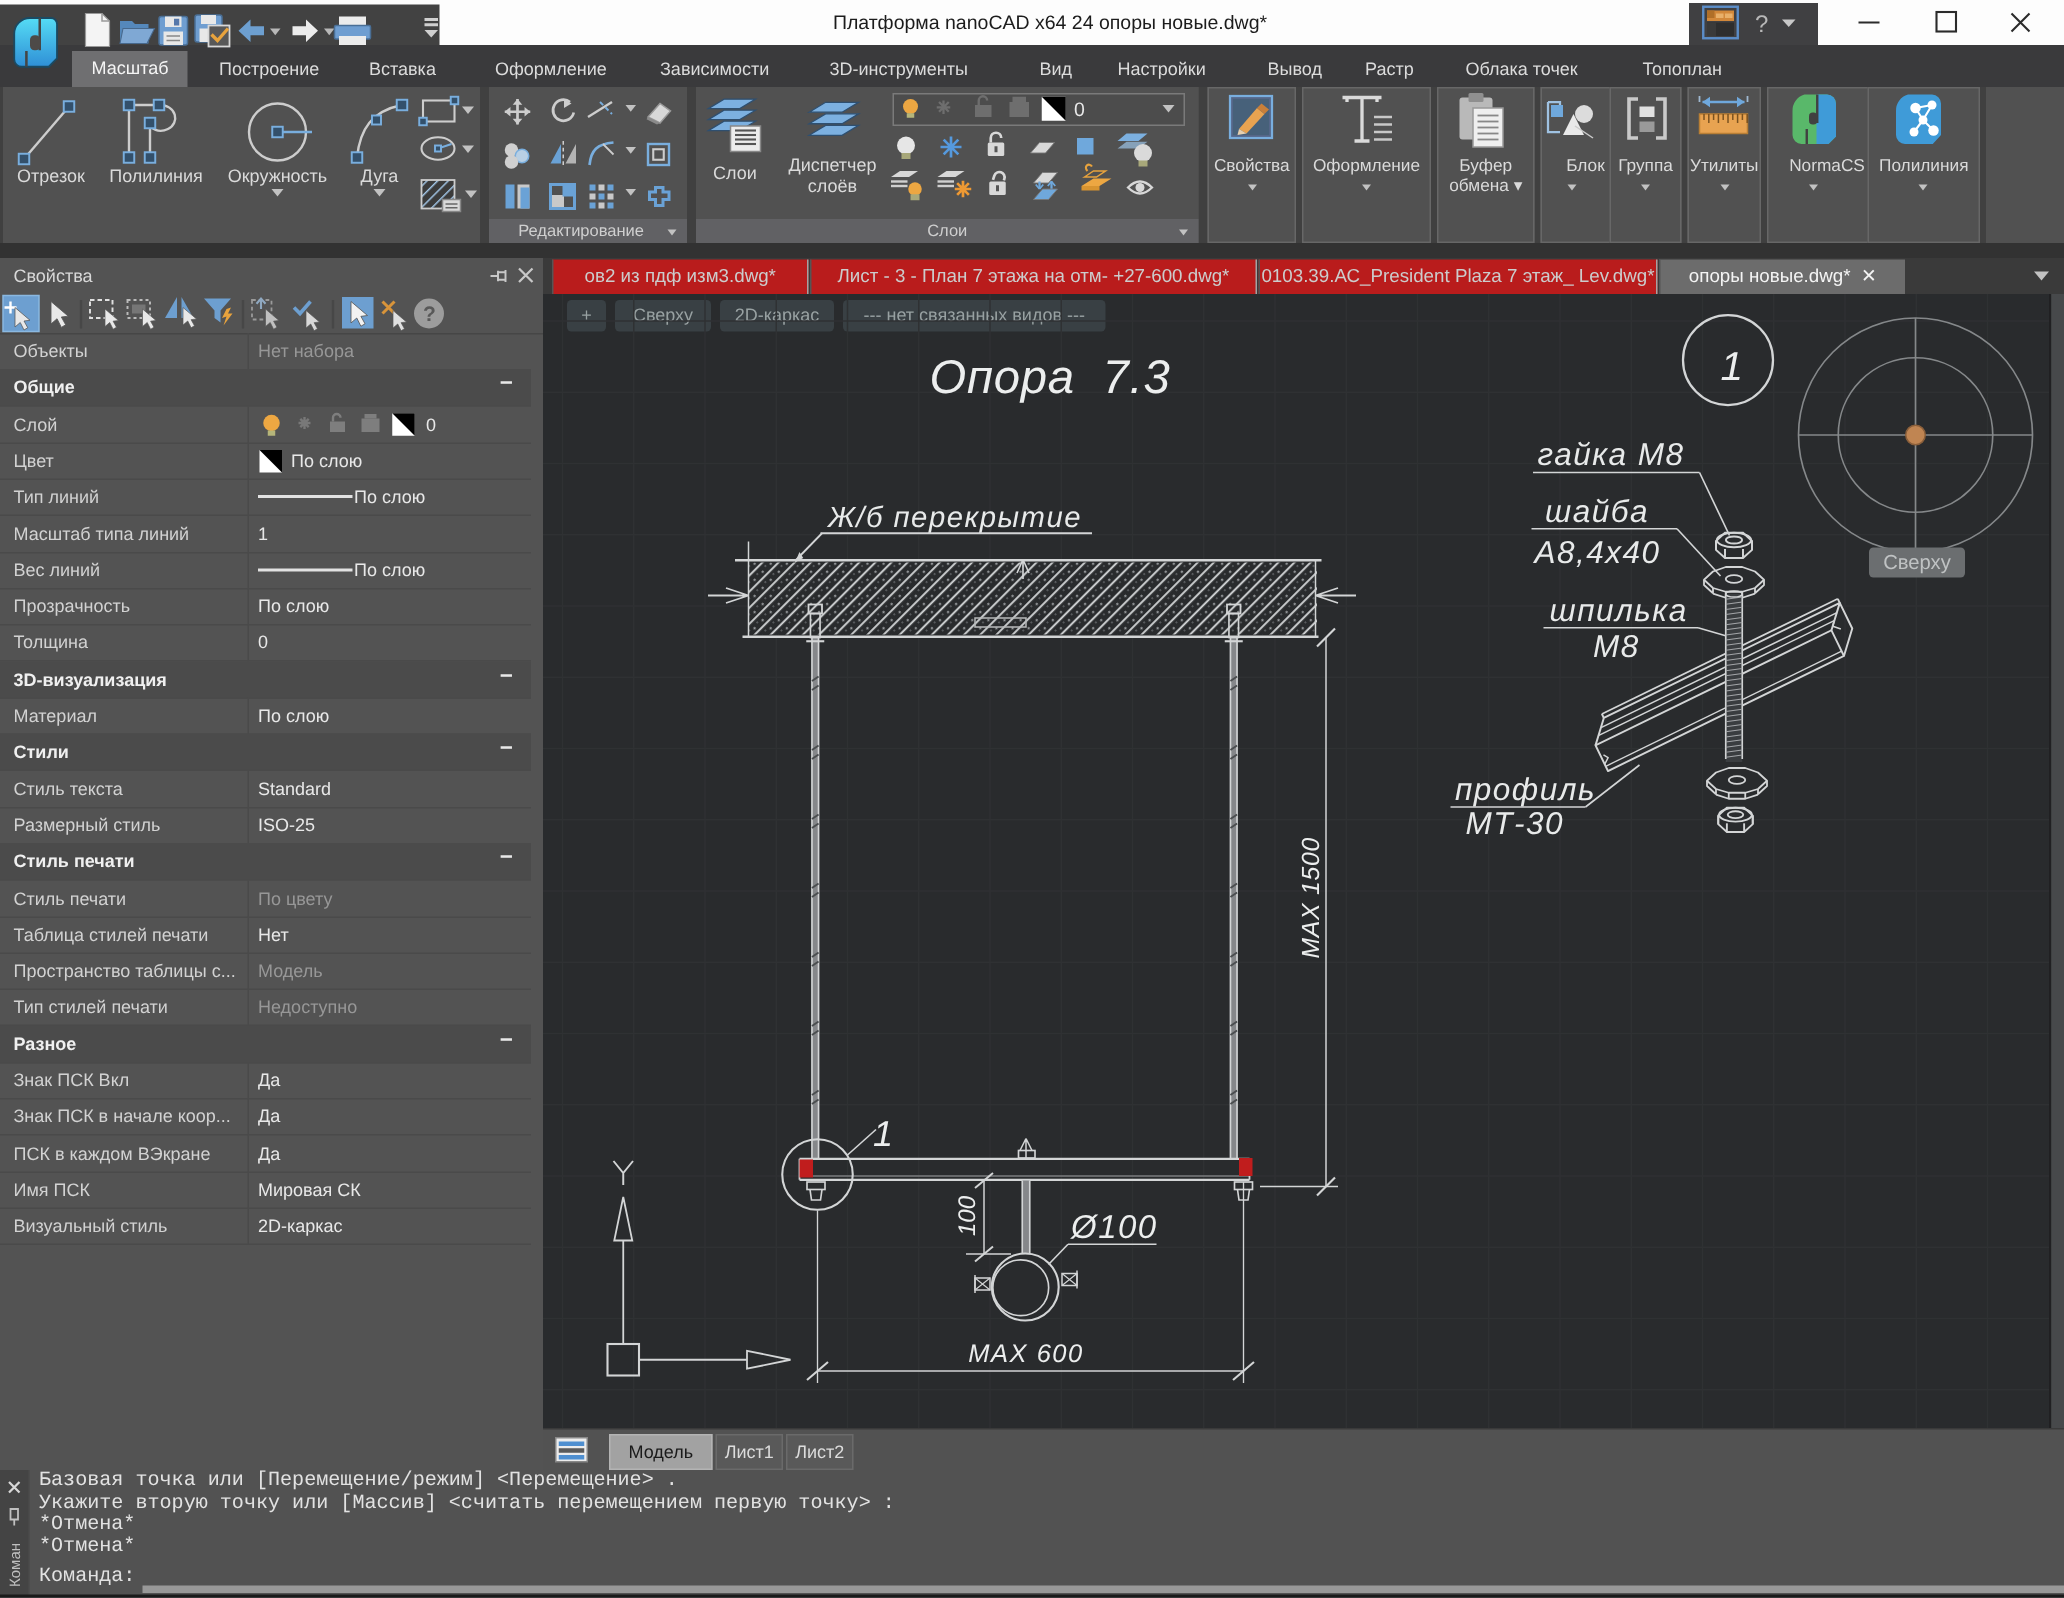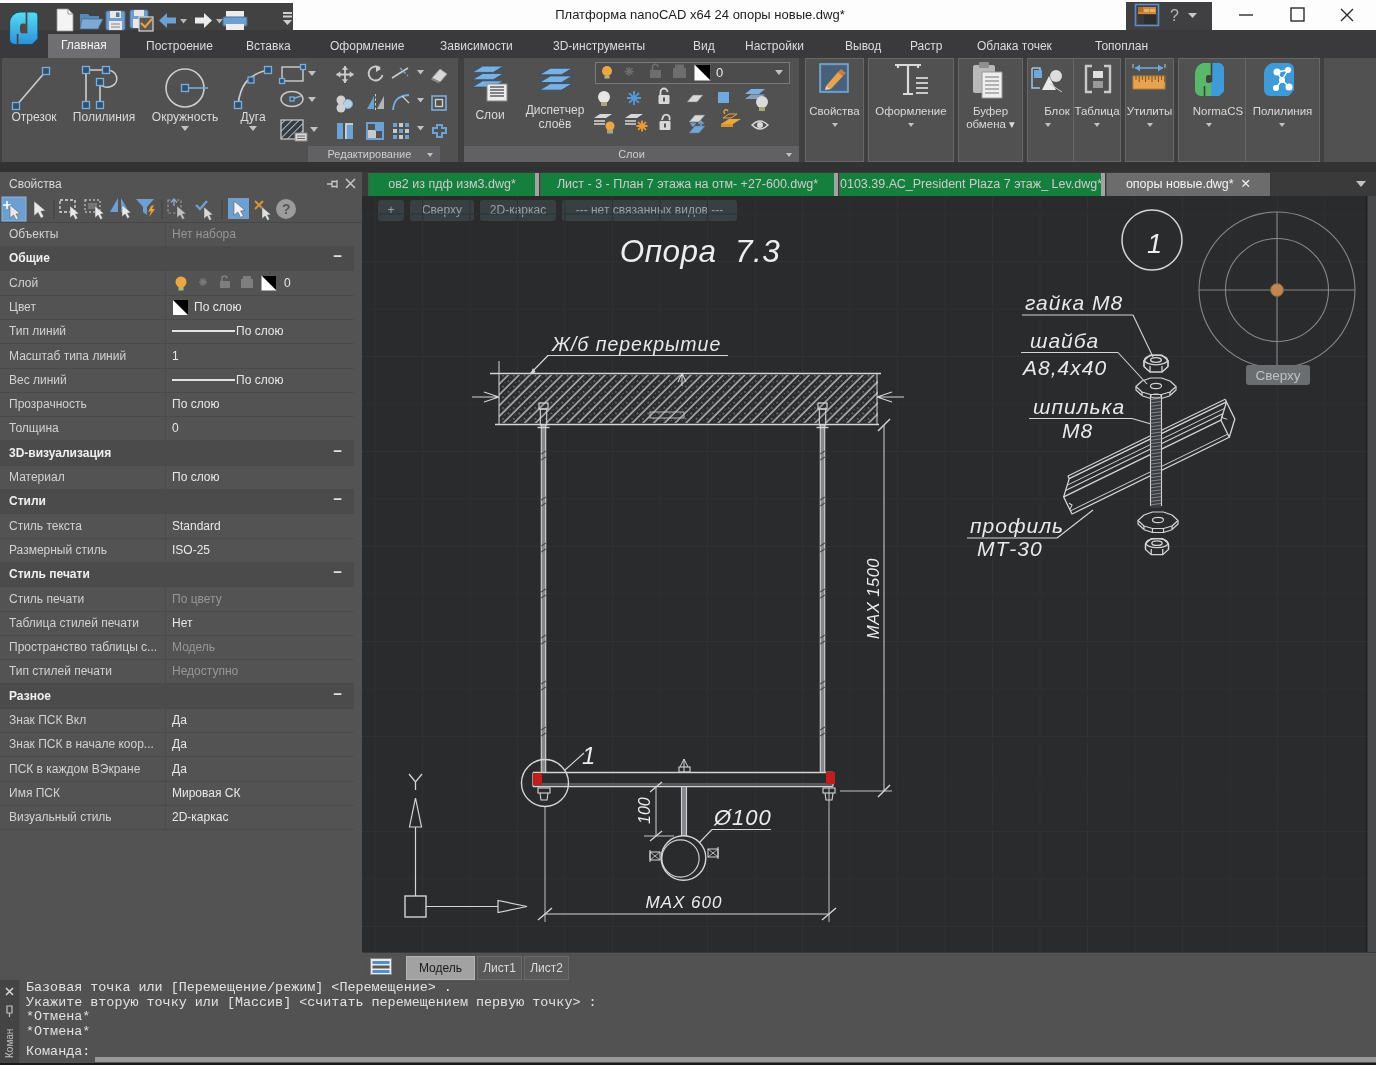--- a/index.html
+++ b/index.html
@@ -25,21 +25,21 @@
 #propstools{left:0;top:24px;width:362px;height:27px;background:#535353;border-bottom:1px solid #464646}
 .prow{position:absolute;left:0;width:354px;height:25px;border-bottom:1px solid #4a4a4a;font-size:12px}
 .prow .pl{position:absolute;left:9px;top:5px;color:#d2d2d2;white-space:nowrap}
 .prow .pv{position:absolute;left:172px;top:5px;color:#e8e8e8;white-space:nowrap}
 .prow .pv.dim{color:#979797}
 .prow .vline{position:absolute;left:165px;top:0;width:1px;height:25px;background:#4a4a4a}
 .psec{position:absolute;left:0;width:354px;height:25px;background:#4b4b4b;border-bottom:1px solid #4a4a4a;font-size:12px}
 .psec .pl{position:absolute;left:9px;top:5px;color:#f0f0f0;font-weight:bold}
 .psec .minus{position:absolute;right:12px;top:1px;color:#e8e8e8;font-weight:bold;font-size:15px}
 #docbar{left:362px;top:172px;width:1014px;height:24px;background:#3a3a3a}
-.dtab{position:absolute;top:1px;height:23px;line-height:23px;background:#15803d;border-left:1px solid #555;border-right:4px solid #a3a3a3;color:#cccccc;font-size:12.5px;text-align:center;white-space:nowrap;overflow:hidden}
+.dtab{position:absolute;top:1px;height:23px;line-height:23px;background:#b91c1c;border-left:1px solid #555;border-right:1px solid #a3a3a3;color:#cccccc;font-size:12.5px;text-align:center;white-space:nowrap;overflow:hidden}
 .dtab.active{background:#6c6c6c;color:#f4f4f4;border-right:none}
 #canvas{left:362px;top:196px;width:1014px;height:756px;background:#292b2d}
 .vbtn{position:absolute;top:4px;height:21px;background:#394044;border-radius:3px;color:#98a1a2;font-size:12px;line-height:21px;text-align:center}
 #modelbar{left:362px;top:952px;width:1014px;height:28px;background:#525252;border-top:1px solid #3a3a3a}
 .mtab{position:absolute;top:3px;height:24px;line-height:23px;font-size:12px;text-align:center;border:1px solid #6a6a6a;background:#595959;color:#dcdcdc}
 .mtab.active{background:#a2a2a2;color:#1a1a1a;border-color:#b4b4b4}
 #cmd{left:0;top:980px;width:1376px;height:85px;background:#525252;font-family:"Liberation Mono",monospace;font-size:13.4px;color:#e2e2e2}
 #cmdstrip{left:0;top:980px;width:20px;height:85px;background:#444444;border-right:1px solid #4c4c4c;color:#c8c8c8}
 .cline{position:absolute;left:26px;white-space:pre}
 #cmdbottom{left:95px;top:1057px;width:1281px;height:5px;background:#989898}
@@ -62,21 +62,21 @@
     <rect x="12" y="15" width="6" height="9" fill="#3a3a3a"></rect>
 <text x="44" y="21" font-size="16" fill="#b8b8b8" font-family="Liberation Sans">?</text>
 <path d="M62,13 l9,0 l-4.5,5 z" fill="#c8c8c8"></path>
 </svg>
 <svg class="abs" style="left:1223px;top:0" width="153" height="30">
 <line x1="16" y1="15" x2="30" y2="15" stroke="#2b2b2b" stroke-width="1.4"></line>
 <rect x="68" y="8" width="13" height="13" fill="none" stroke="#2b2b2b" stroke-width="1.4"></rect>
 <path d="M118,9 L130,21 M130,9 L118,21" stroke="#2b2b2b" stroke-width="1.4"></path>
 </svg>
 <div class="abs" id="tabrow">
-<div class="rtab active" style="left:48px">Главная</div>
+<div class="rtab active" style="left:48px">Масштаб</div>
 <div class="rtab" style="left:133px">Построение</div>
 <div class="rtab" style="left:233px">Вставка</div>
 <div class="rtab" style="left:317px">Оформление</div>
 <div class="rtab" style="left:427px">Зависимости</div>
 <div class="rtab" style="left:540px">3D-инструменты</div>
 <div class="rtab" style="left:680px">Вид</div>
 <div class="rtab" style="left:732px">Настройки</div>
 <div class="rtab" style="left:832px">Вывод</div>
 <div class="rtab" style="left:897px">Растр</div>
 <div class="rtab" style="left:964px">Облака точек</div>
@@ -124,21 +124,21 @@
 <div class="rsep" style="left:458px;width:6px"></div>
 <div class="rsep" style="left:799px;width:6px"></div>
 <div class="rsep" style="left:864px;width:4px"></div>
 <div class="rsep" style="left:954px;width:4px"></div>
 <div class="rsep" style="left:1023px;width:4px"></div>
 <div class="rsep" style="left:1069px;width:4px"></div>
 <div class="rsep" style="left:1121px;width:4px"></div>
 <div class="rsep" style="left:1174px;width:4px"></div>
 <div class="rsep" style="left:1241px;width:4px"></div>
 <div class="rsep" style="left:1320px;width:4px"></div>
-<div class="group" style="left:308px;width:132px">
+<div class="group" style="left:326px;width:132px">
       <div class="grplabel">Редактирование&nbsp;&nbsp;&nbsp;</div>
       <div class="dd" style="right:7px;bottom:5px"></div>
     </div>
 <div class="group" style="left:464px;width:335px">
       <div class="grplabel">Слои</div>
       <div class="dd" style="right:7px;bottom:5px"></div>
     </div>
 <div class="bigbtn" style="left:805px;width:59px">
       <div class="lbl">Свойства</div>
       <div class="dd" style="left:26px;top:64px"></div>
@@ -148,21 +148,21 @@
       <div class="dd" style="left:39px;top:64px"></div>
     </div>
 <div class="bigbtn" style="left:958px;width:65px">
       <div class="lbl">Буфер<br>обмена ▾</div>
     </div>
 <div class="bigbtn" style="left:1027px;width:60px">
       <div class="lbl">Блок</div>
       <div class="dd" style="left:17px;top:64px"></div>
     </div>
 <div class="bigbtn" style="left:1073px;width:48px">
-      <div class="lbl">Таблица</div>
+      <div class="lbl">Группа</div>
       <div class="dd" style="left:20px;top:64px"></div>
     </div>
 <div class="bigbtn" style="left:1125px;width:49px">
       <div class="lbl">Утилиты</div>
       <div class="dd" style="left:21px;top:64px"></div>
     </div>
 <div class="bigbtn" style="left:1178px;width:80px">
       <div class="lbl">NormaCS</div>
       <div class="dd" style="left:27px;top:64px"></div>
     </div>

